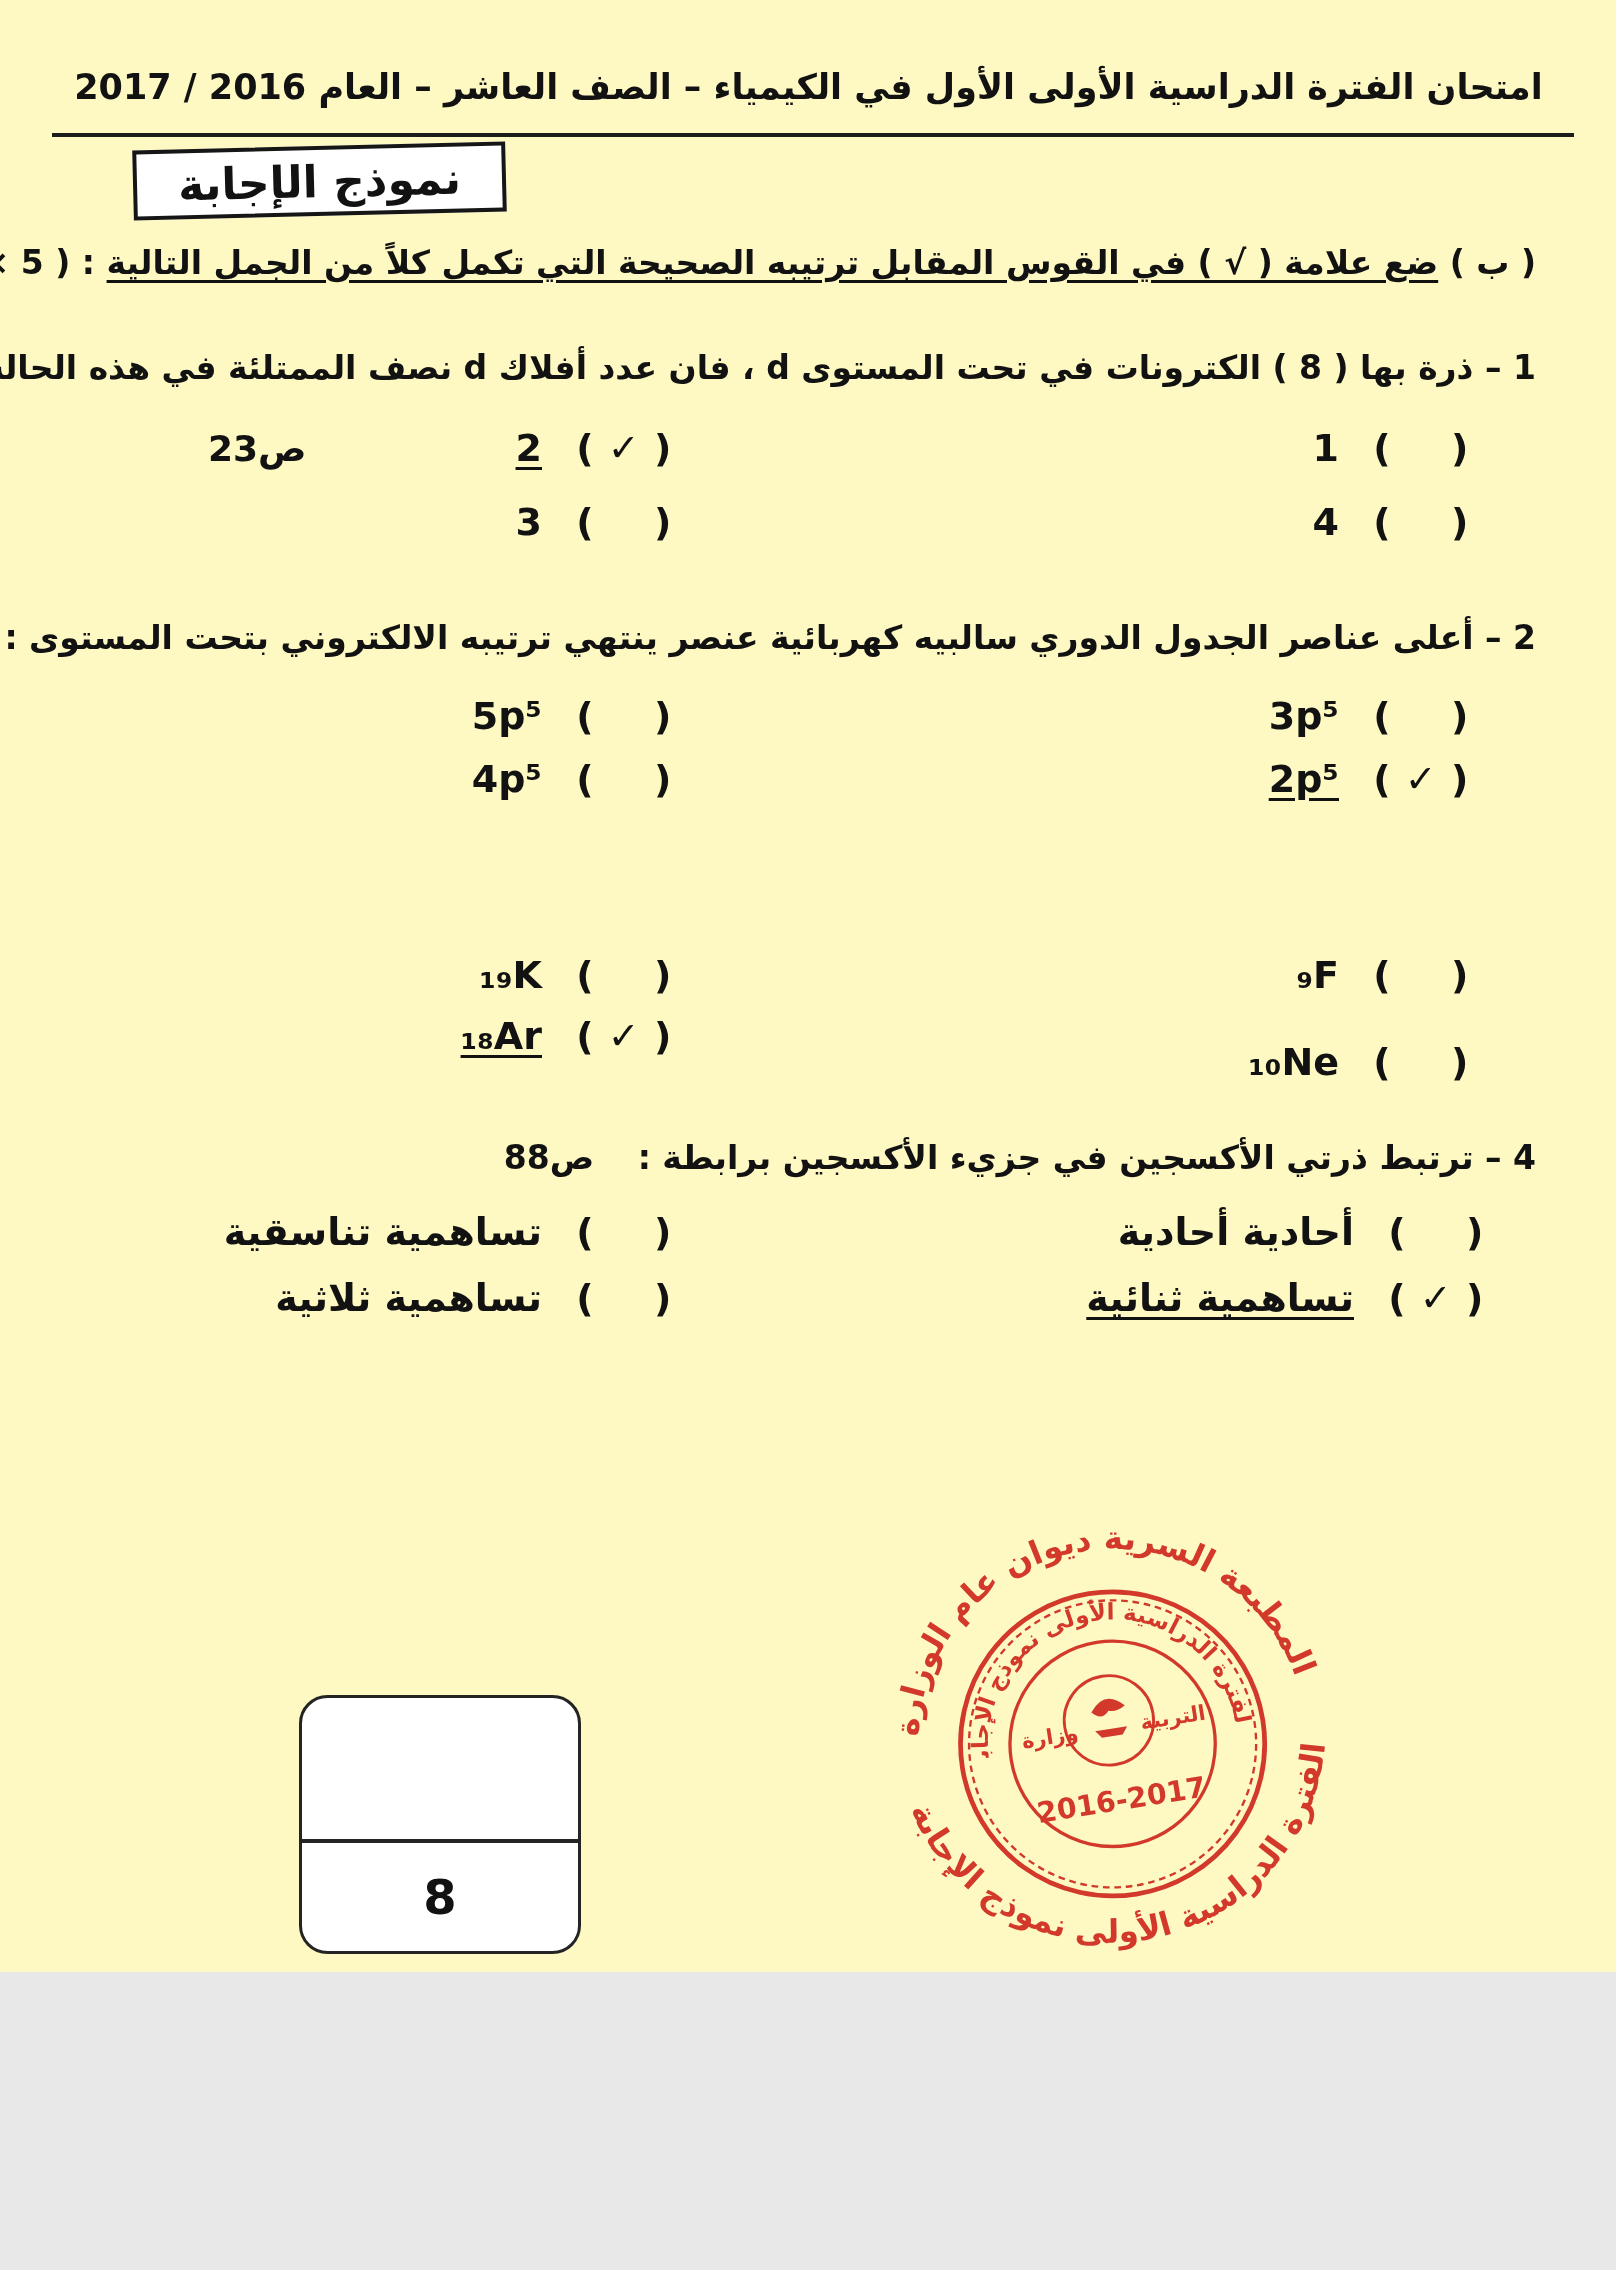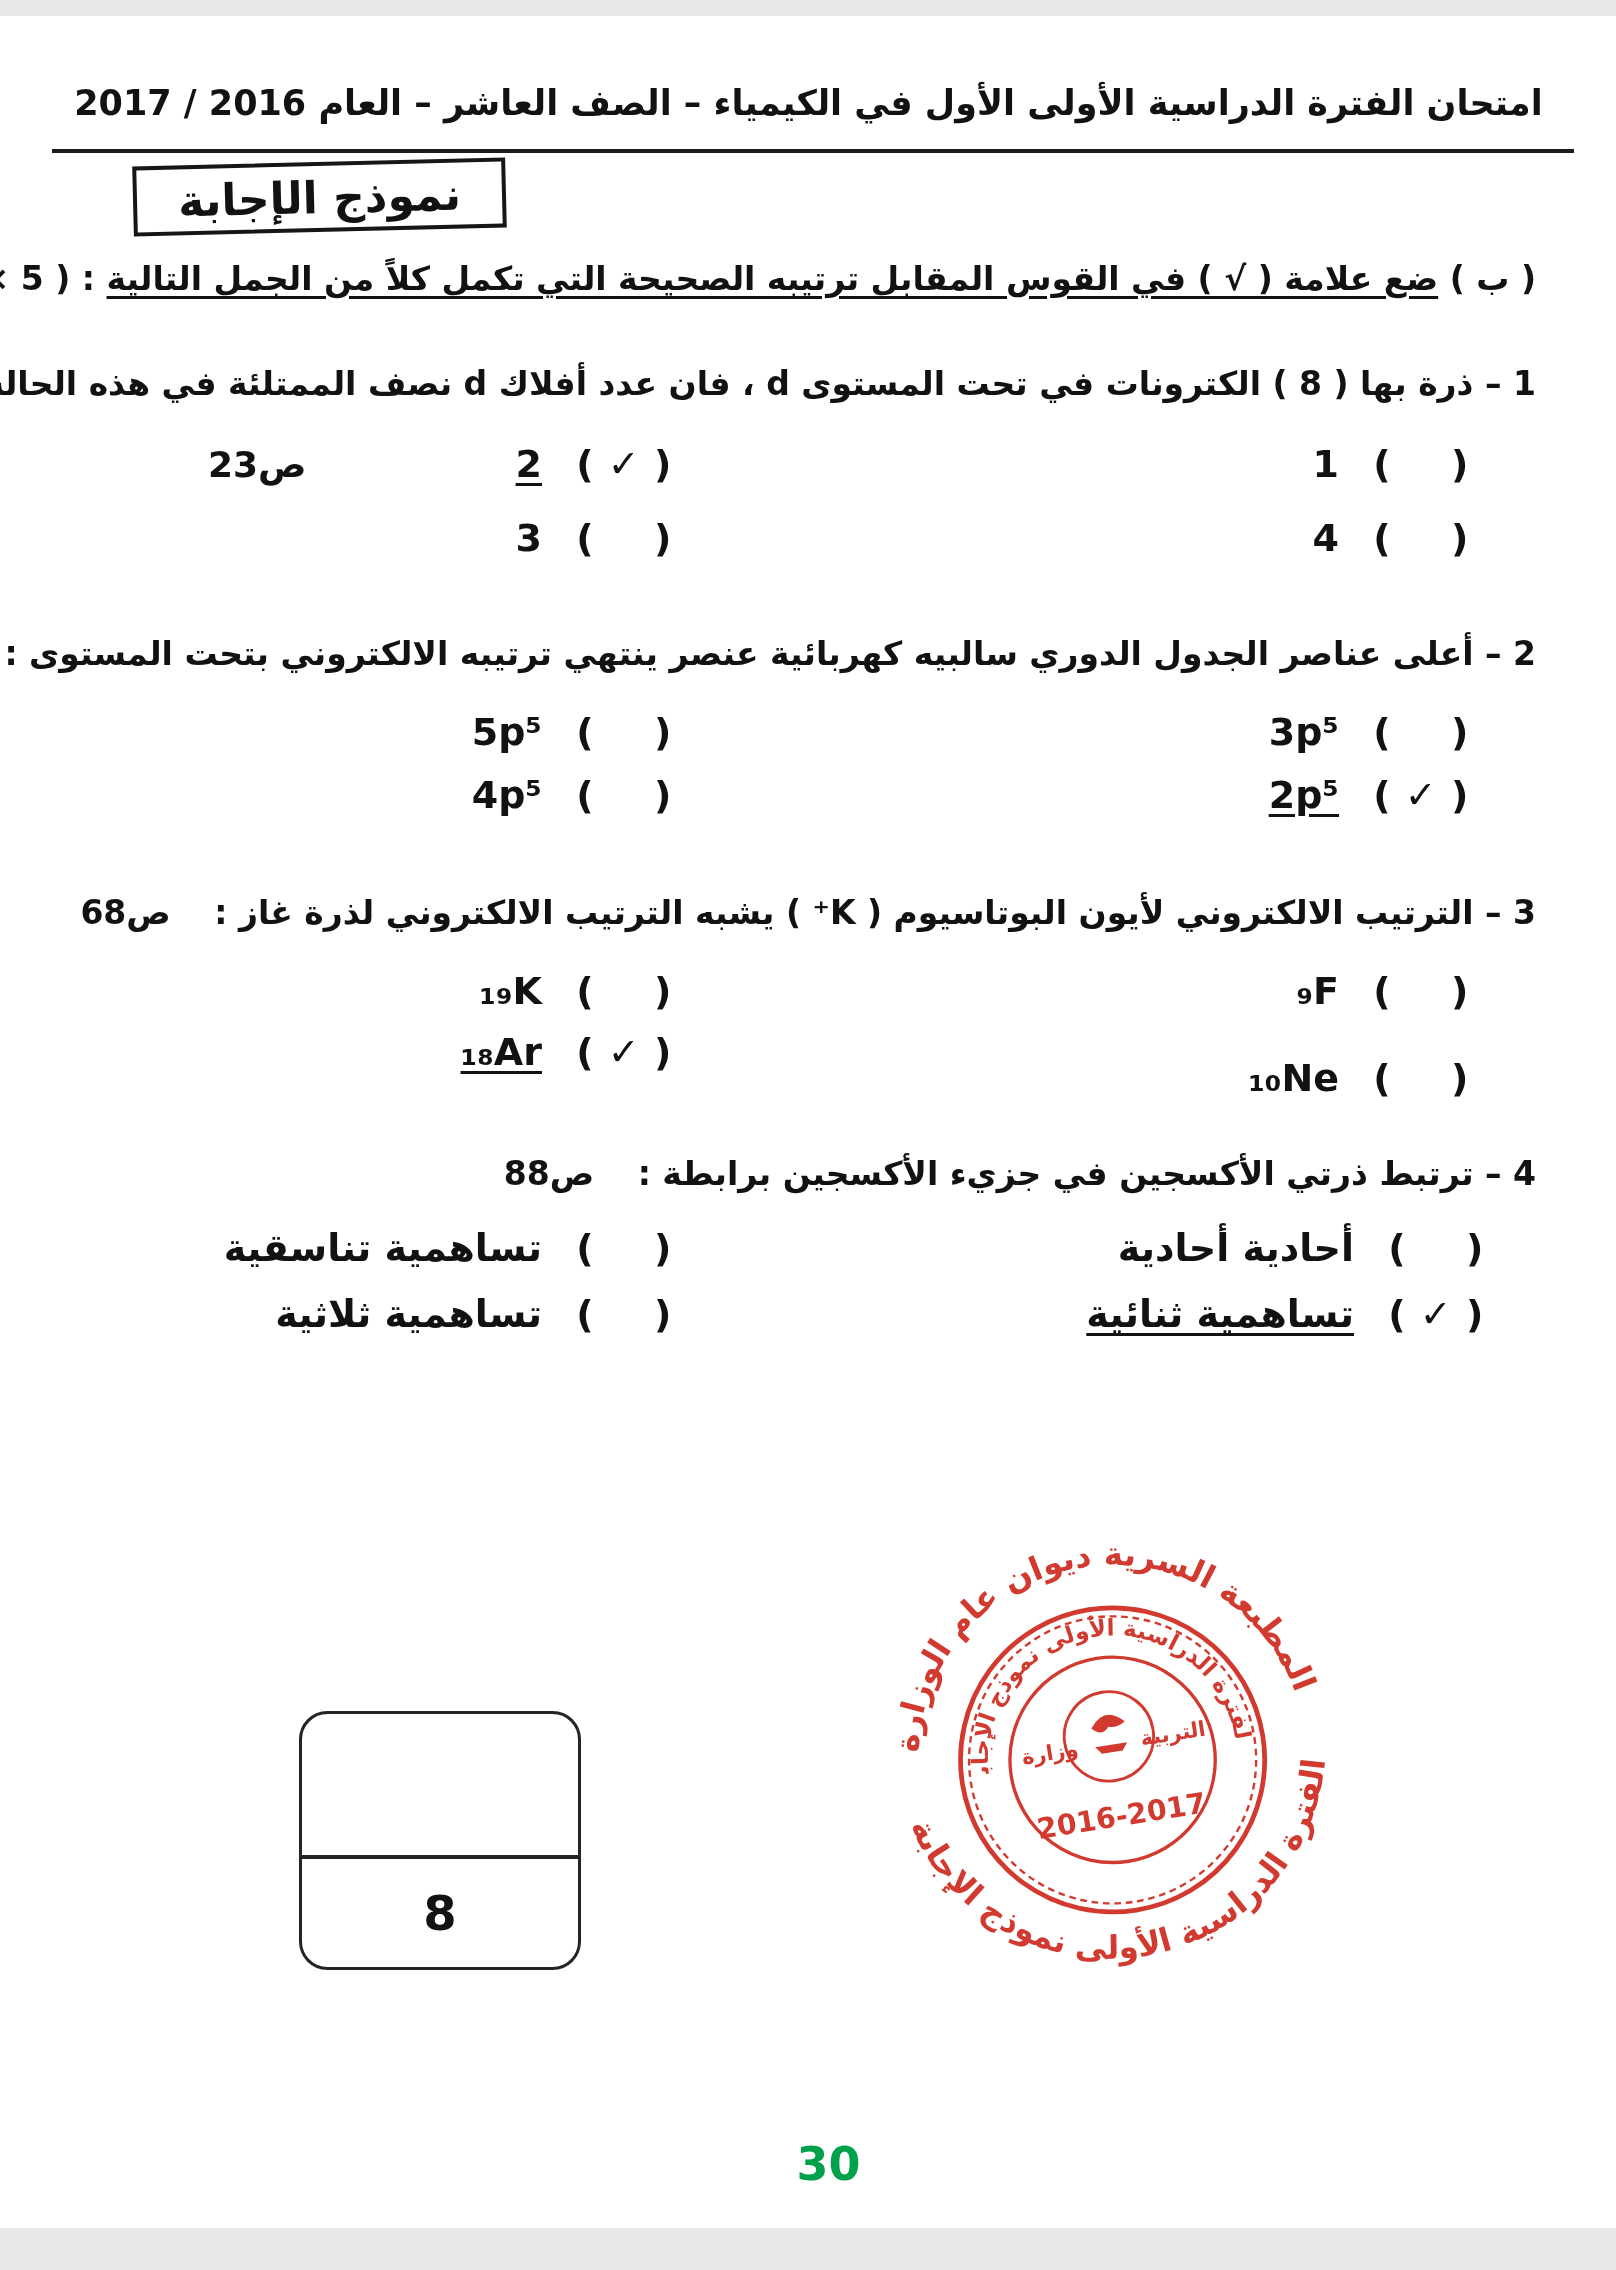--- a/index.html
+++ b/index.html
@@ -1,20 +1,20 @@
 <!DOCTYPE html>
 <html lang="ar" style="font-size:15px"><head>
 <meta charset="utf-8">
 <style>
   * { margin:0; padding:0; box-sizing:border-box; }
   html,body { background:#e8e8e8; }
   body { font-family:"DejaVu Sans","Liberation Sans",sans-serif; color:#121212; }
   .page {
-    position:relative; width:1617px; height:2212px; background:#ffffff;
-    overflow:hidden; margin:16px auto;
+    position:relative; width:1617px; height:1972px; background:#fef9c3;
+    overflow:hidden; margin:0 auto;
   }
   .abs { position:absolute; }
   .rtl { direction:rtl; unicode-bidi:embed; }
   .nowrap { white-space:nowrap; }
 
   
   .header-text {
     top:67px; left:38px; right:38px; text-align:center;
     font-size:35px; font-weight:bold;
   }
@@ -167,24 +167,20 @@
   </div>
   <div class="abs option" style="right:940px; top:757px">
     <span class="opt-label">4p⁵</span>
     <span class="parens">
       <span class="p">(</span>
       <span class="mark"></span>
       <span class="p">)</span>
     </span>
   </div>
 
-  <div class="abs q-text" style="top:877px">
-    <span>3 – الترتيب الالكتروني لأيون  البوتاسيوم ( K⁺ ) يشبه الترتيب الالكتروني لذرة غاز :</span>
-    <span class="page-ref">ص68</span>
-  </div>
 
   <div class="abs option" style="right:143px; top:953px">
     <span class="opt-label">₉F</span>
     <span class="parens">
       <span class="p">(</span>
       <span class="mark"></span>
       <span class="p">)</span>
     </span>
   </div>
   <div class="abs option" style="right:940px; top:953px">

